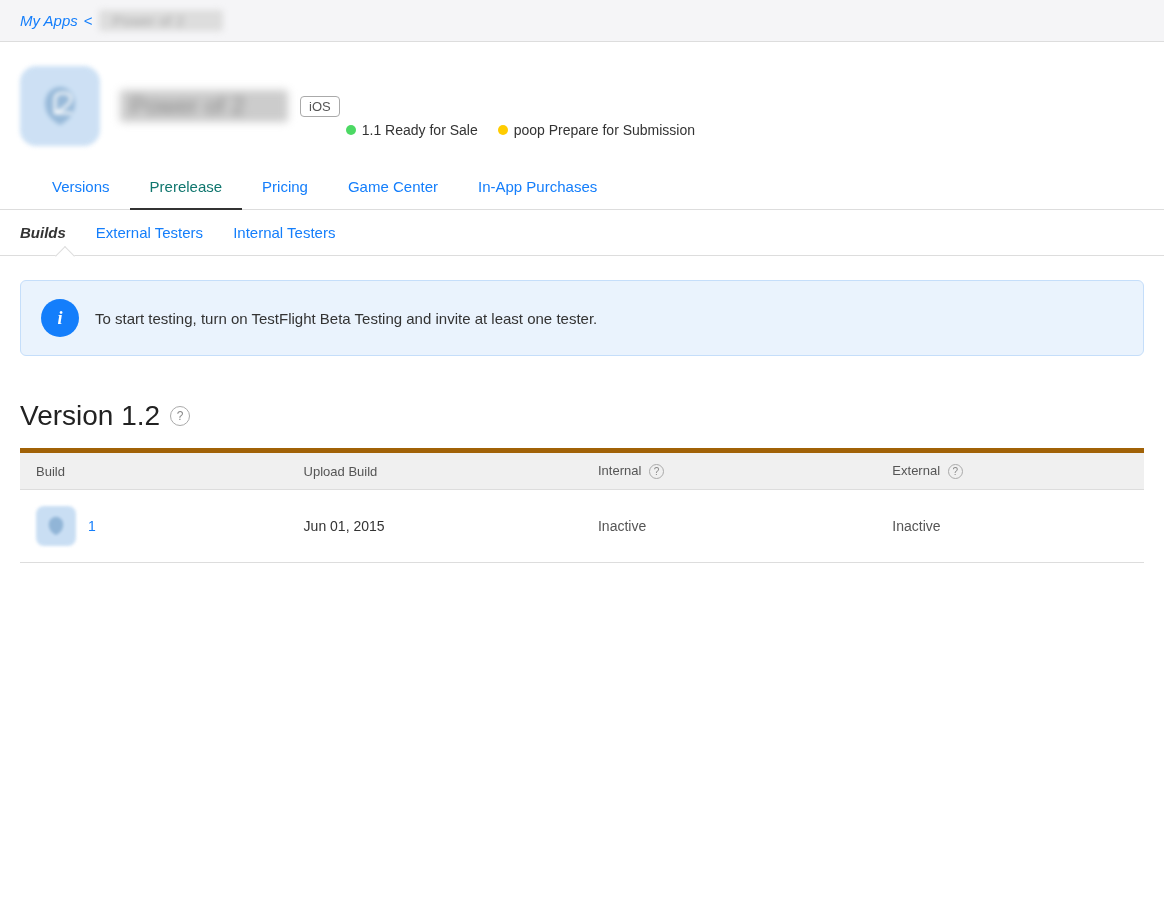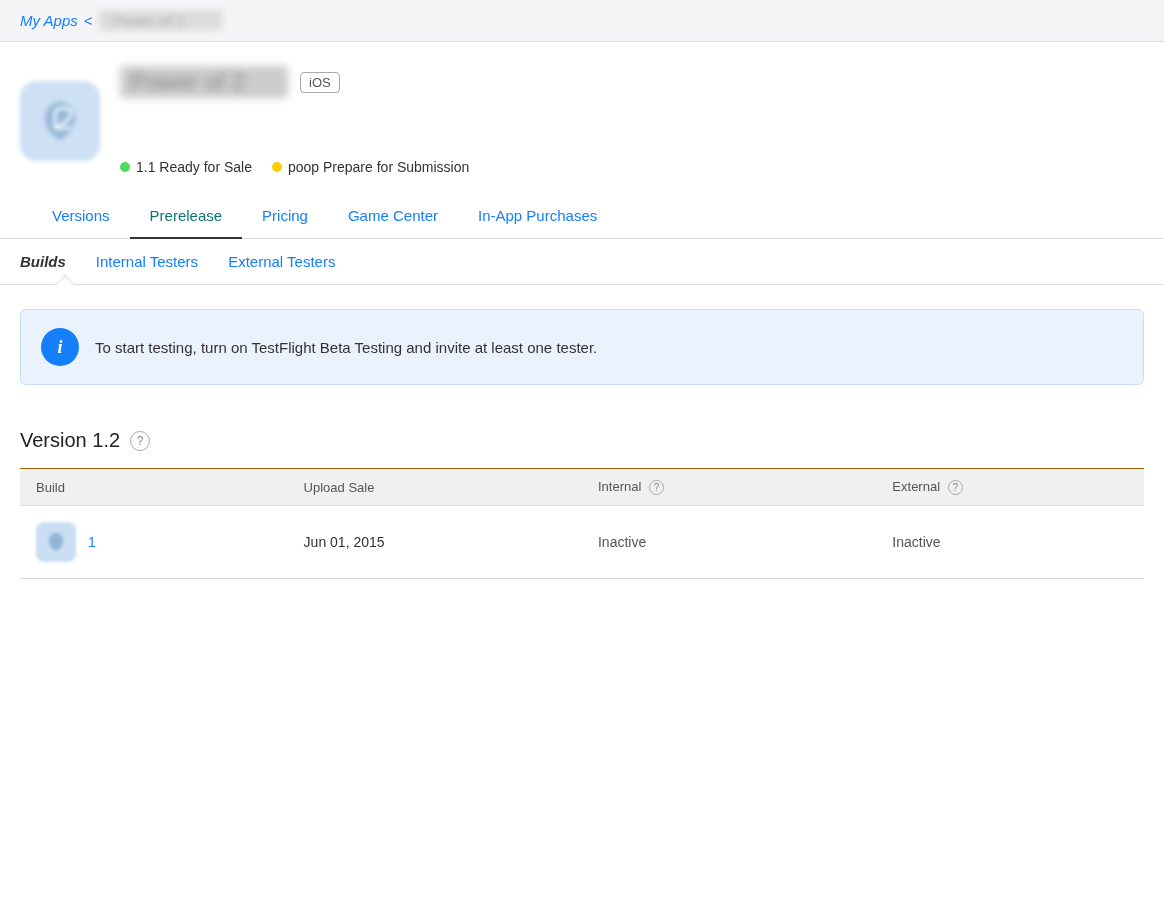--- a/index.html
+++ b/index.html
@@ -64,22 +64,22 @@
       overflow: hidden;
       filter: blur(2px);
       opacity: 0.7;
     }
     .app-icon svg {
       width: 54px;
       height: 54px;
     }
     .app-info {
       display: flex;
-      flex-direction: column;
-      gap: 13px;
+      flex-direction: row;
+      gap: 6px;
     }
     .app-title-row {
       display: flex;
       align-items: center;
       gap: 12px;
     }
     .app-title-text {
       font-size: 24px;
       font-weight: 400;
       color: #888;
@@ -231,21 +231,21 @@
     .version-section {
       padding: 20px 20px 0 20px;
     }
     .version-title-row {
       display: flex;
       align-items: center;
       gap: 10px;
       margin-bottom: 16px;
     }
     .version-title {
-      font-size: 20px;
+      font-size: 28px;
       font-weight: 400;
       color: #222;
     }
     .help-icon {
       width: 20px;
       height: 20px;
       border-radius: 50%;
       border: 1px solid #aaa;
       display: flex;
       align-items: center;
@@ -255,21 +255,21 @@
       cursor: pointer;
     }
 
     
     .builds-table {
       width: 100%;
       border-collapse: collapse;
     }
     .builds-table thead tr {
       background: #f0f0f0;
-      border-top: 1px solid #a16207;
+      border-top: 5px solid #a16207;
       border-bottom: 1px solid #ddd;
     }
     .builds-table thead th {
       padding: 10px 16px;
       text-align: left;
       font-size: 13px;
       font-weight: 500;
       color: #555;
     }
     .builds-table thead th .col-help {
@@ -357,22 +357,22 @@
   <div class="main-tabs">
     <a class="main-tab link">Versions</a>
     <a class="main-tab active">Prerelease</a>
     <a class="main-tab link">Pricing</a>
     <a class="main-tab link">Game Center</a>
     <a class="main-tab link">In-App Purchases</a>
   </div>
 
   <div class="sub-tabs">
     <span class="sub-tab active">Builds</span>
+    <a class="sub-tab link">External Testers</a>
     <a class="sub-tab link">Internal Testers</a>
-    <a class="sub-tab link">External Testers</a>
     <div class="sub-tabs-caret"></div>
   </div>
 
   <div class="info-banner">
     <div class="info-icon-circle">
       <span>i</span>
     </div>
     <span class="info-banner-text">To start testing, turn on TestFlight Beta Testing and invite at least one tester.</span>
   </div>
 
@@ -384,21 +384,21 @@
       </div>
     </div>
 
     <table class="builds-table">
       <thead>
         <tr>
           <th class="col-build">
             <span>Build</span>
           </th>
           <th class="col-upload">
-            <span>Upload Sale</span>
+            <span>Upload Build</span>
           </th>
           <th class="col-internal">
             <span>Internal</span>
             <span class="col-help">?</span>
           </th>
           <th class="col-external">
             <span>External</span>
             <span class="col-help">?</span>
           </th>
         </tr>

